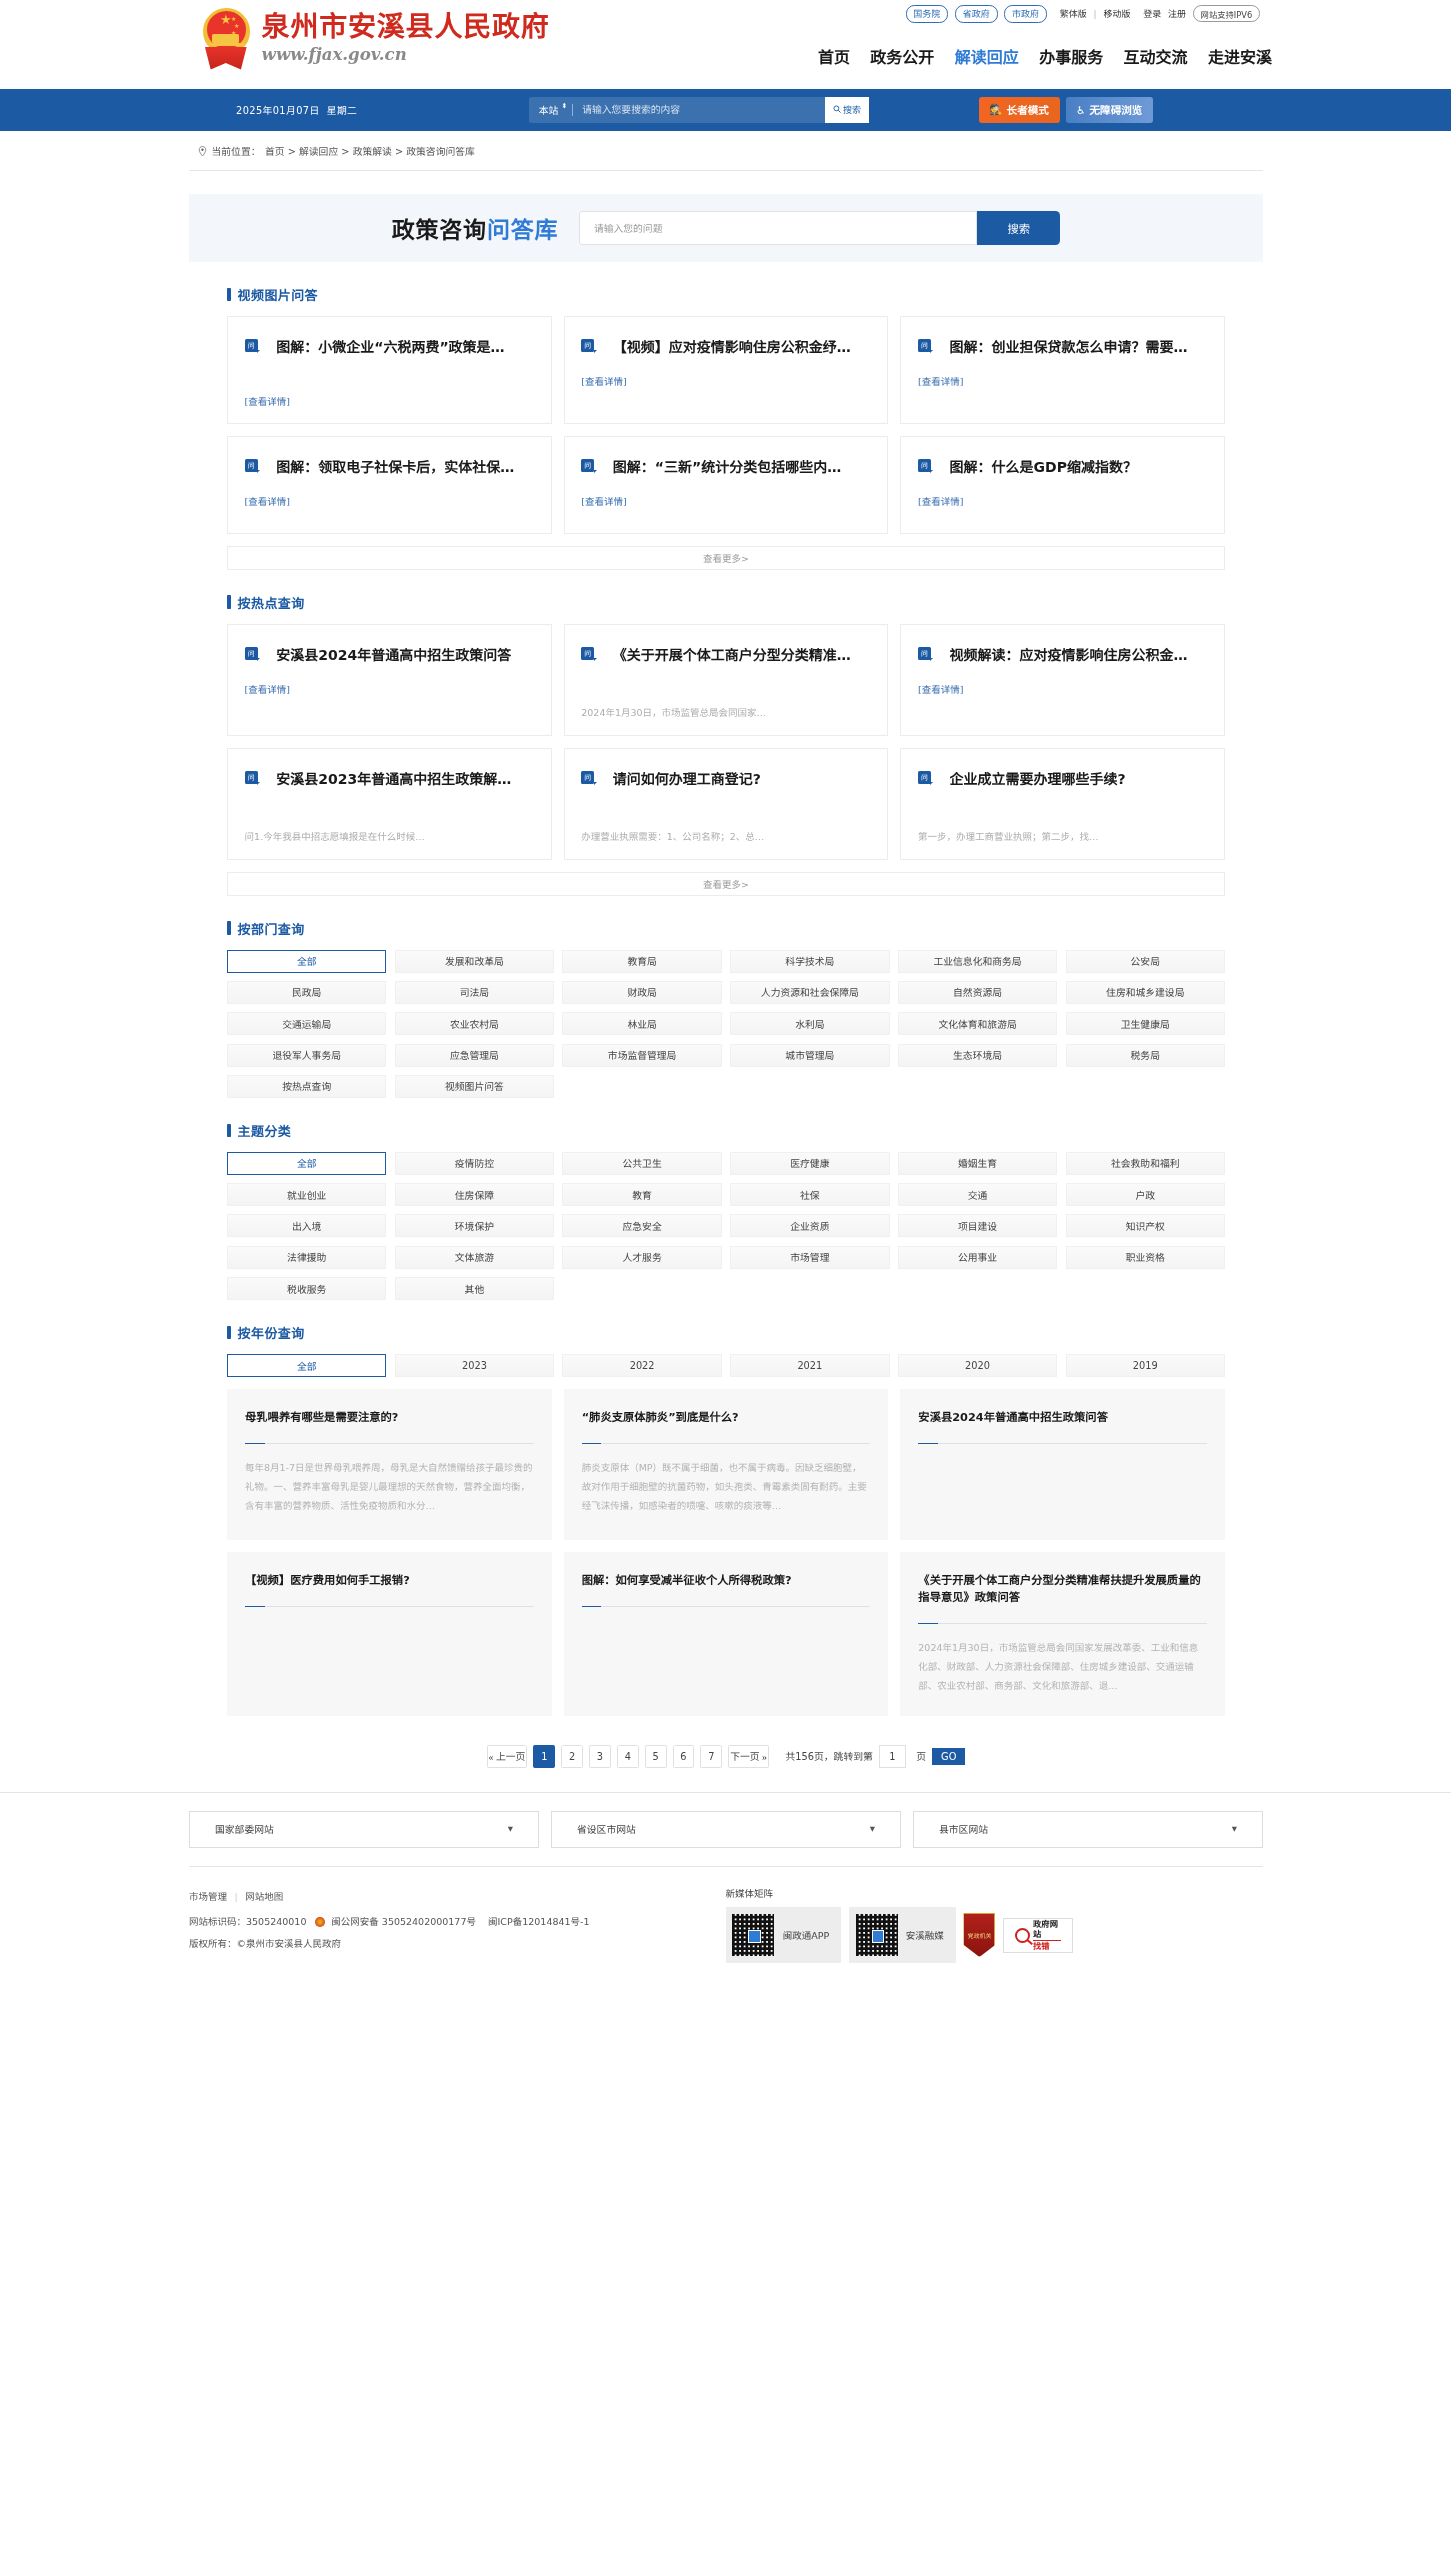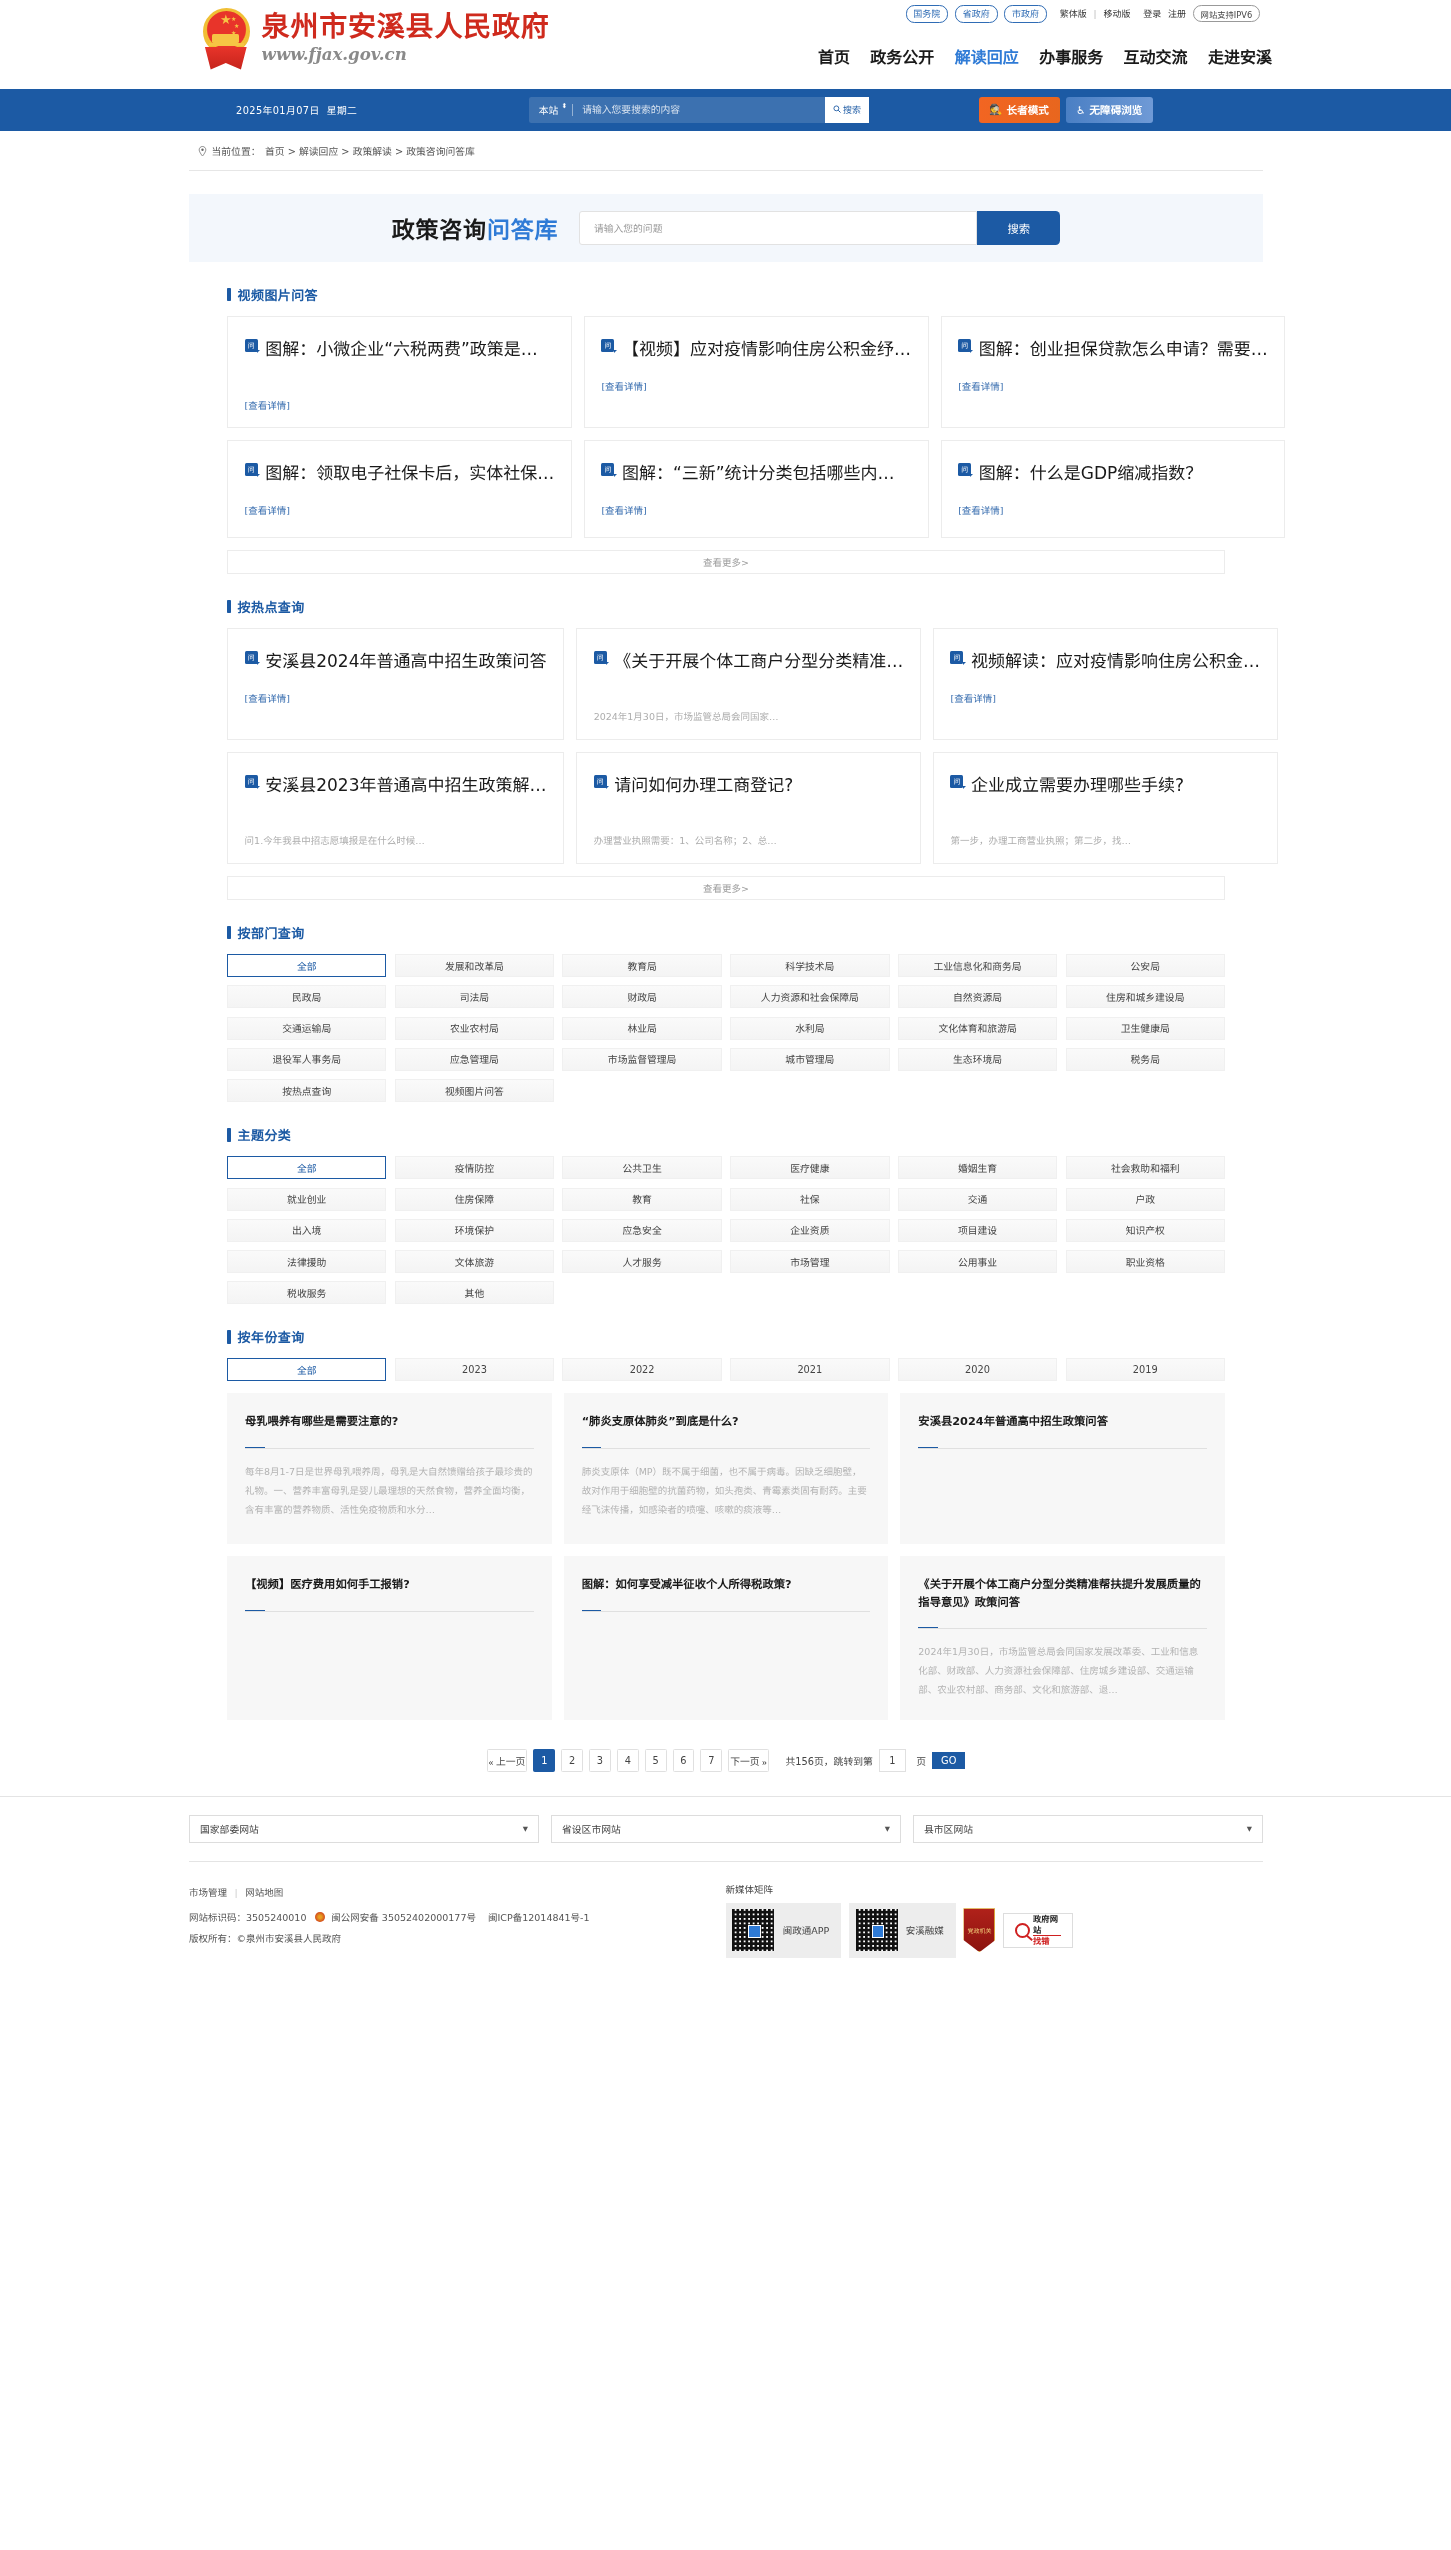--- a/index.html
+++ b/index.html
@@ -133,22 +133,22 @@
   .qa-top{display:flex;align-items:flex-start;gap:7.6px;}
   .qa-icon{
     flex:none;width:13px;height:13px;background:#1c5aa4;border-radius:1.5px;position:relative;margin-top:1.5px;
     color:#fff;font-size:6.8px;display:flex;align-items:center;justify-content:center;
   }
   .qa-icon::after{
     content:"";position:absolute;right:-2.3px;bottom:-1.5px;width:0;height:0;
     border-left:3.8px solid #1c5aa4;border-bottom:3.8px solid transparent;
   }
   .qa-title{
-    font-size:17px;font-weight:normal;color:#1a1a1a;line-height:1.45;
-    overflow:hidden;text-overflow:ellipsis;white-space:nowrap;
+    font-size:14px;font-weight:bold;color:#1a1a1a;line-height:1.45;
+    overflow:hidden;text-overflow:ellipsis;white-space:nowrap;margin-left:11px;
   }
   .qa-detail{margin-top:16.6px;font-size:9.5px;color:#3a6fb0;}
   .qa-detail a{color:#3a6fb0;text-decoration:none;}
   .qa-snippet{
     margin-top:auto;padding-top:13.6px;font-size:9.5px;color:#adadad;line-height:1.6;
     overflow:hidden;text-overflow:ellipsis;white-space:nowrap;
   }
   .qa-card.tall{min-height:112px;}
   .more-btn{
     margin-top:12px;border:0.8px solid #ececec;height:24px;display:flex;align-items:center;justify-content:center;
@@ -189,22 +189,22 @@
   }
   .pg-go{
     background:#1c5aa4;color:#fff;border:0;height:17px;padding:0 9px;font-size:9.8px;cursor:pointer;
     font-family:"DejaVu Sans","Liberation Sans",sans-serif;
   }
 
   
   .foot-sep{border-top:0.8px solid #e4e4e4;}
   .links-row{display:flex;gap:12px;padding:18px 0 18px 0;}
   .fsel{
-    flex:1;height:28px;border:0.8px solid #ddd;background:#fff;display:flex;align-items:center;
-    justify-content:space-between;padding:0 10px;font-size:9.8px;color:#444;cursor:pointer;
+    flex:1;height:37px;border:0.8px solid #ddd;background:#fff;display:flex;align-items:center;
+    justify-content:space-between;padding:0 25px;font-size:9.8px;color:#444;cursor:pointer;
   }
   .fsel .arw{font-size:6.8px;color:#555;}
   .foot-main{border-top:0.8px solid #e4e4e4;padding:19.7px 0 19.7px 0;display:flex;}
   .foot-left{width:529px;font-size:9.5px;color:#555;line-height:2.3;}
   .foot-left .l1{margin-bottom:3px;}
   .foot-left .sep2{color:#ccc;margin:0 4.5px;}
   .police-badge{
     display:inline-block;width:9.8px;height:9.8px;border-radius:50%;
     background:radial-gradient(circle,#e8a020 20%,#cf3a1a 80%);vertical-align:-1.5px;margin:0 3px 0 6px;
   }

